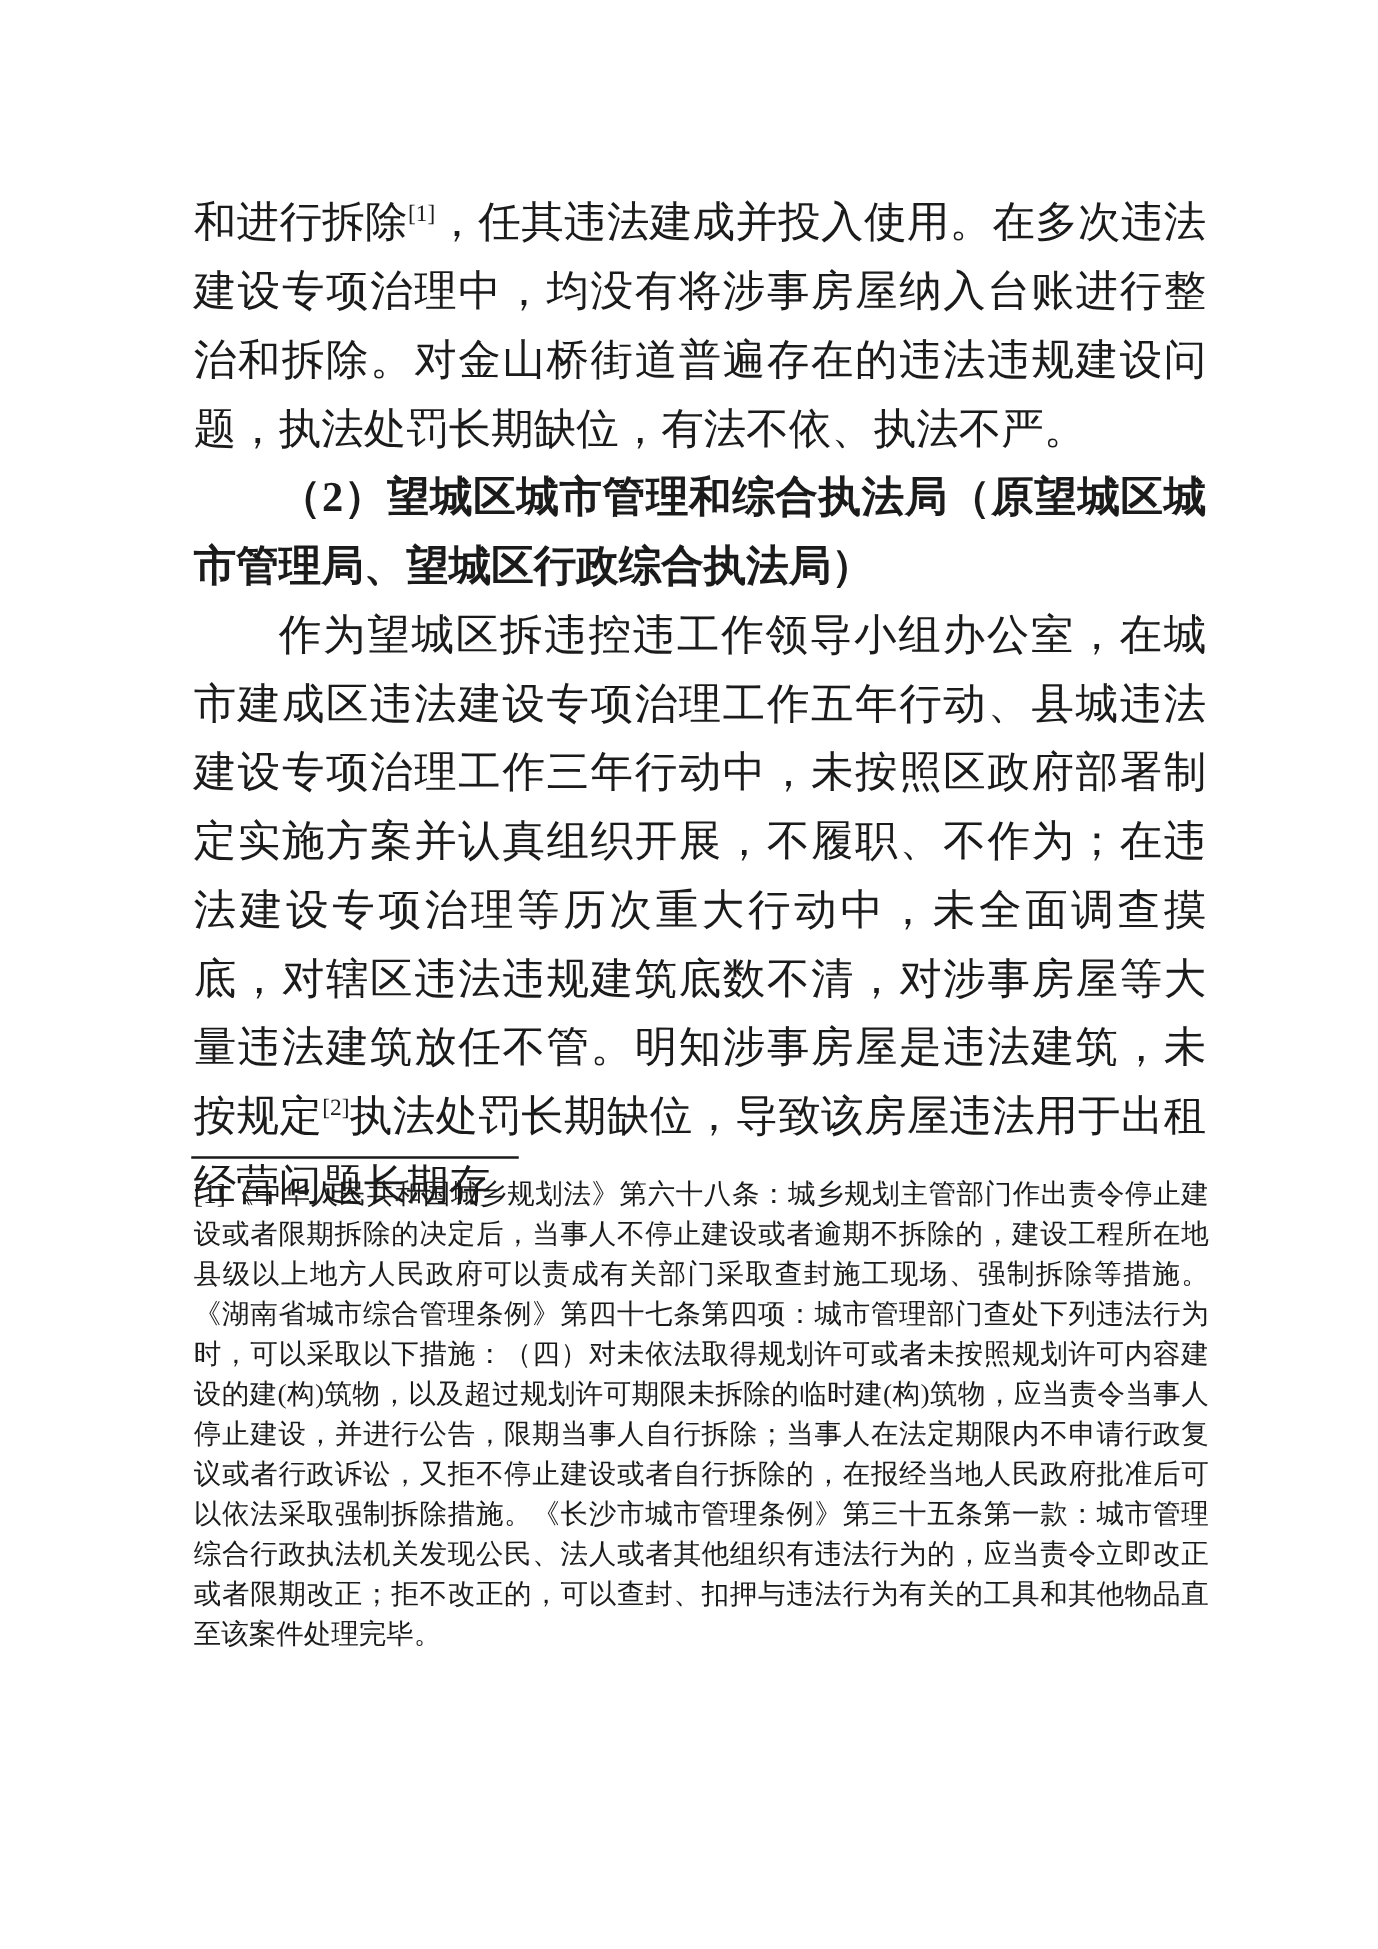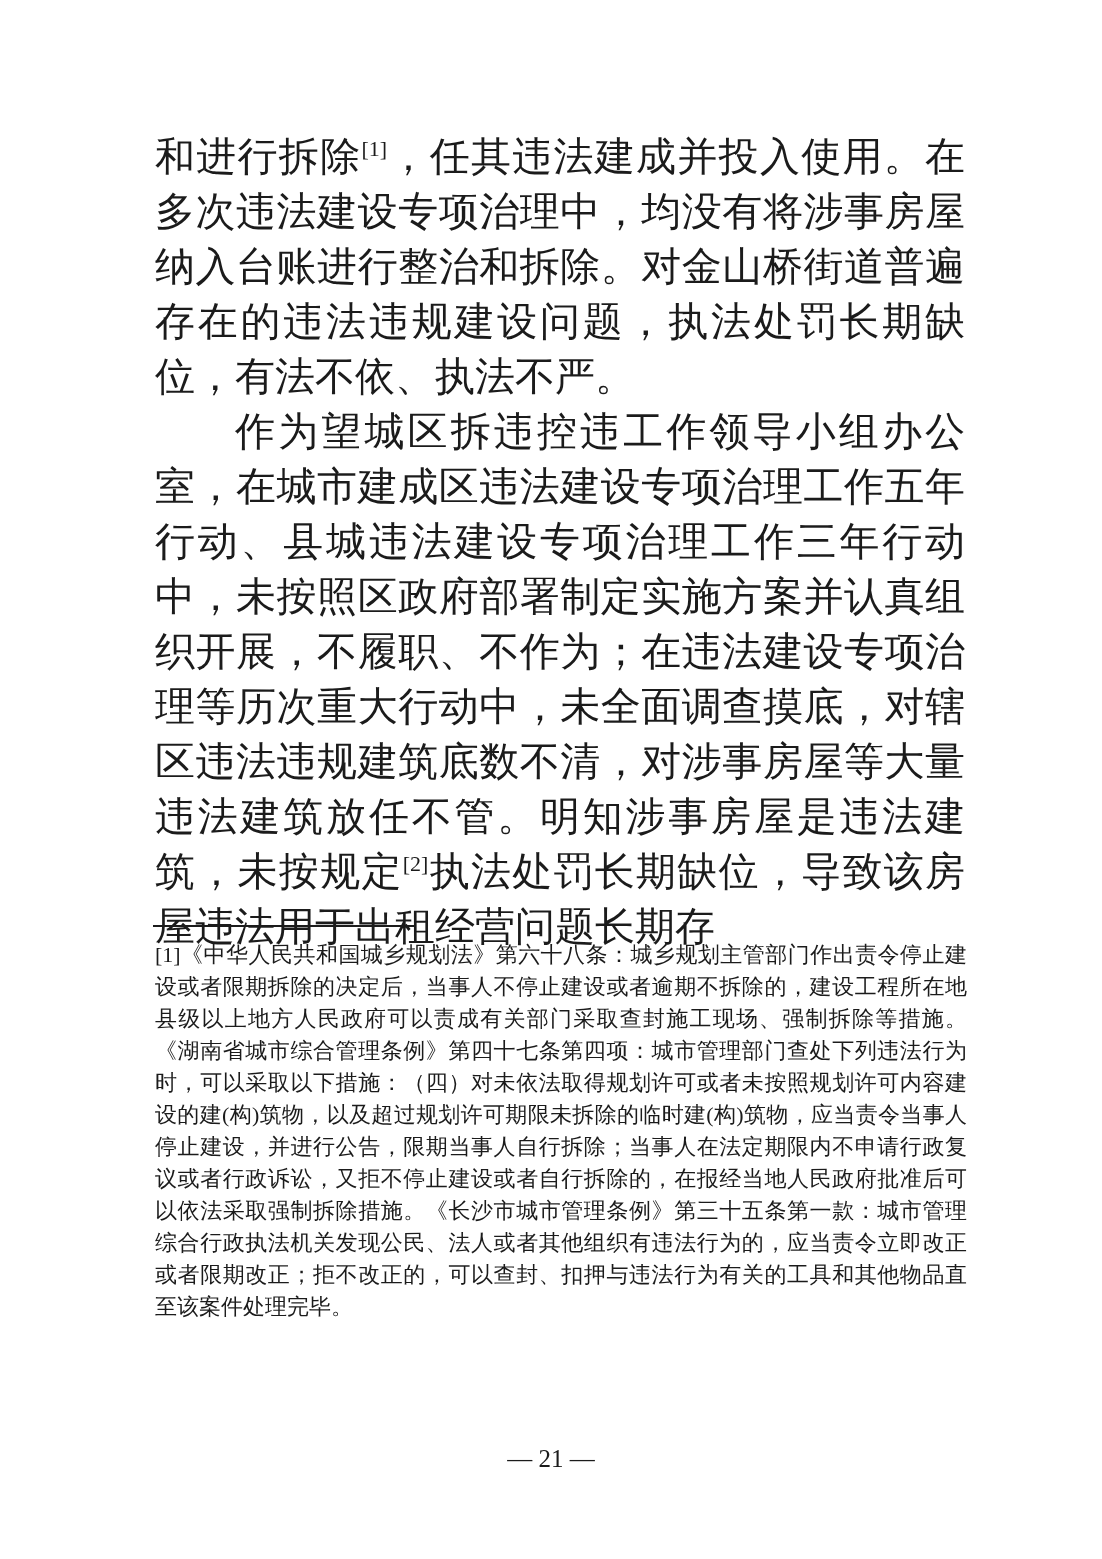--- a/index.html
+++ b/index.html
@@ -12,23 +12,23 @@
     width: 1102px;
     height: 1559px;
     background: #ffffff;
     color: #1b1b1b;
     font-family: "Liberation Serif", "DejaVu Serif", serif;
     overflow: hidden;
   }
   .body-text {
     position: absolute;
     left: 155px;
-    top: 129px;
+    top: 151px;
     width: 810px;
-    font-size: 40px;
+    font-size: 34px;
     line-height: 55px;
     text-align: justify;
     text-justify: inter-character;
   }
   .body-text p {
     margin: 0;
     padding: 0;
   }
   .para.indent { text-indent: 2em; }
   .heading {
@@ -75,25 +75,25 @@
   }
 </style>
 </head>
 <body>
 
 <div class="page">
 
   <div class="body-text">
     <p class="para"><span>和进行拆除</span><sup class="fnref">[1]</sup><span>，任其违法建成并投入使用。在多次违法建设专项治理中，均没有将涉事房屋纳入台账进行整治和拆除。对金山桥街道普遍存在的违法违规建设问题，执法处罚长期缺位，有法不依、执法不严。</span></p>
 
+    <p class="para heading">（2）望城区城市管理和综合执法局（原望城区城市管理局、望城区行政综合执法局）</p>
 
     <p class="para indent"><span>作为望城区拆违控违工作领导小组办公室，在城市建成区违法建设专项治理工作五年行动、县城违法建设专项治理工作三年行动中，未按照区政府部署制定实施方案并认真组织开展，不履职、不作为；在违法建设专项治理等历次重大行动中，未全面调查摸底，对辖区违法违规建筑底数不清，对涉事房屋等大量违法建筑放任不管。明知涉事房屋是违法建筑，未按规定</span><sup class="fnref">[2]</sup><span>执法处罚长期缺位，导致该房屋违法用于出租经营问题长期存</span></p>
   </div>
 
   <div class="fn-sep"></div>
 
   <div class="footnotes">
     <p><span>[1]</span><span>《中华人民共和国城乡规划法》第六十八条：城乡规划主管部门作出责令停止建设或者限期拆除的决定后，当事人不停止建设或者逾期不拆除的，建设工程所在地县级以上地方人民政府可以责成有关部门采取查封施工现场、强制拆除等措施。《湖南省城市综合管理条例》第四十七条第四项：城市管理部门查处下列违法行为时，可以采取以下措施：（四）对未依法取得规划许可或者未按照规划许可内容建设的建(构)筑物，以及超过规划许可期限未拆除的临时建(构)筑物，应当责令当事人停止建设，并进行公告，限期当事人自行拆除；当事人在法定期限内不申请行政复议或者行政诉讼，又拒不停止建设或者自行拆除的，在报经当地人民政府批准后可以依法采取强制拆除措施。《长沙市城市管理条例》第三十五条第一款：城市管理综合行政执法机关发现公民、法人或者其他组织有违法行为的，应当责令立即改正或者限期改正；拒不改正的，可以查封、扣押与违法行为有关的工具和其他物品直至该案件处理完毕。</span></p>
   </div>
 
-  <div class="page-number">— 21 —</div>
 
 </div>
 
 </body></html>

